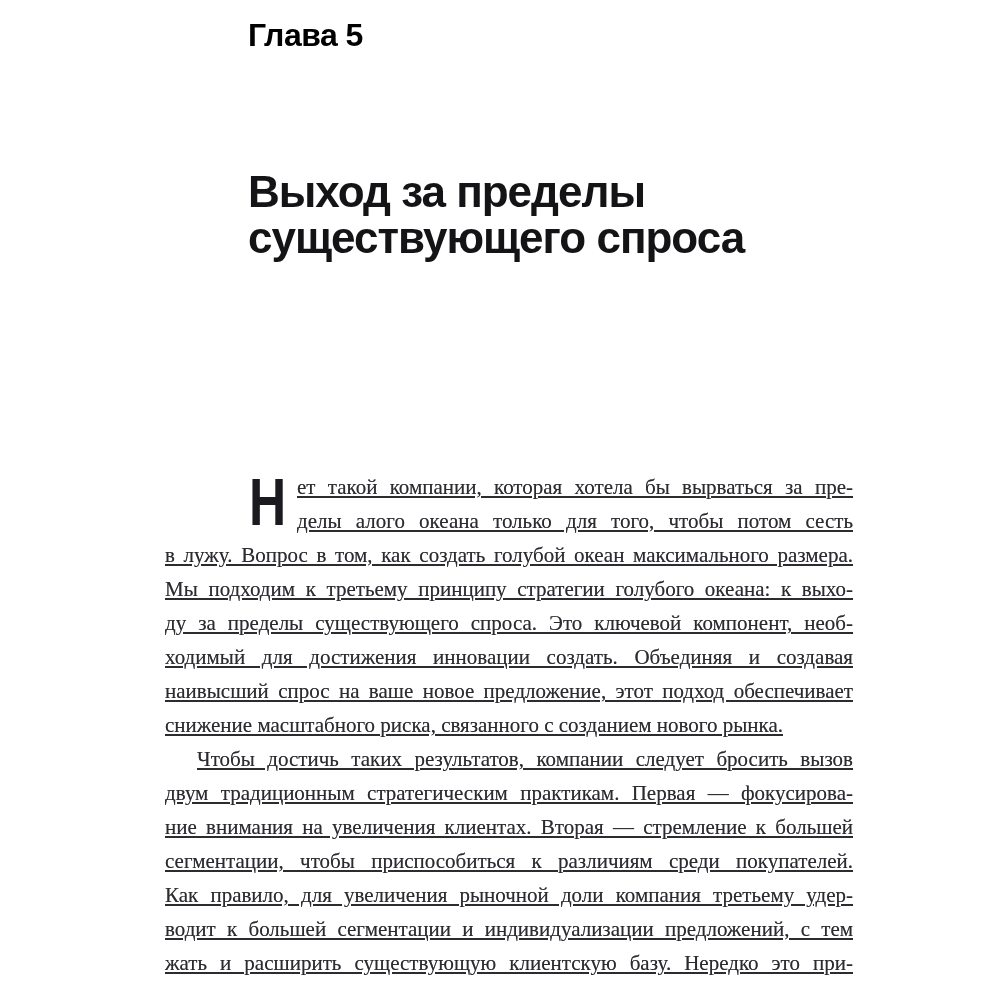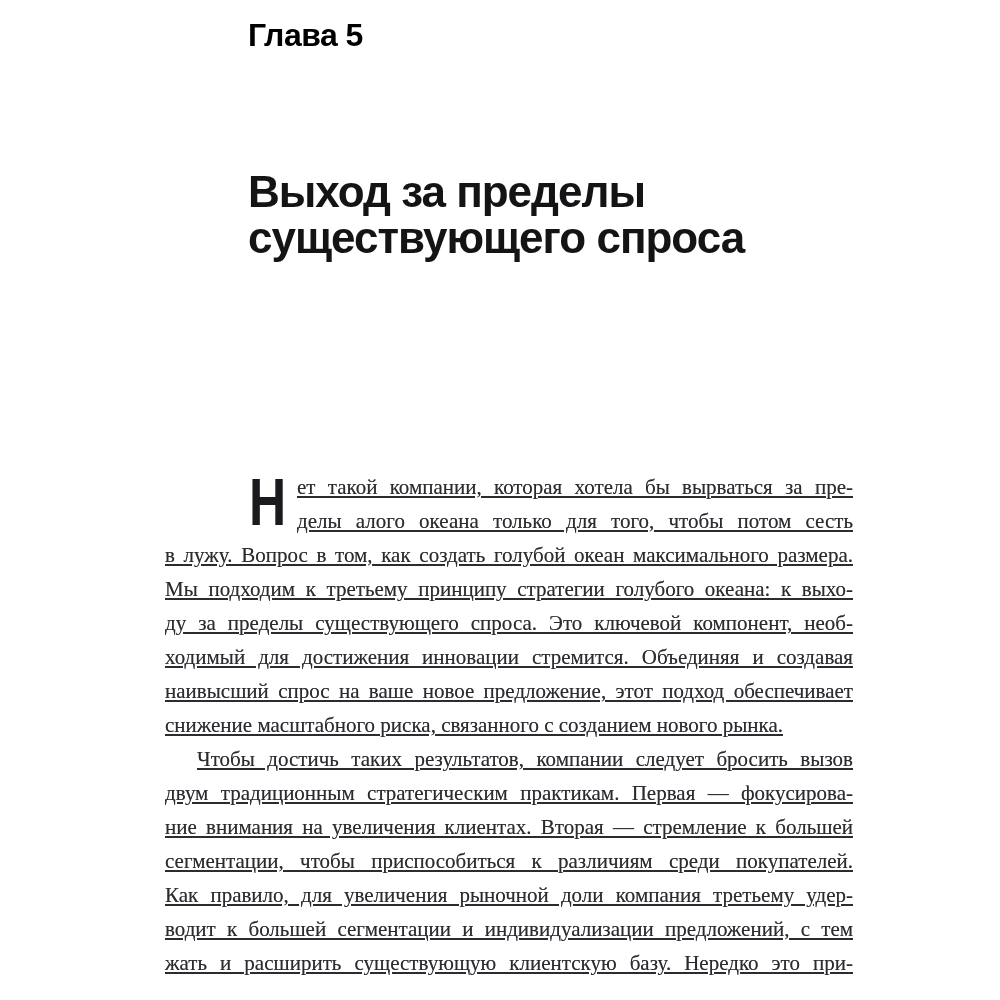--- a/index.html
+++ b/index.html
@@ -91,21 +91,21 @@
   </div>
 
   <div class="drop-cap">Н</div>
 
   <div class="body-block">
     <div class="body-line dropcap-offset">ет такой компании, которая хотела бы вырваться за пре-</div>
     <div class="body-line dropcap-offset">делы алого океана только для того, чтобы потом сесть</div>
     <div class="body-line">в лужу. Вопрос в том, как создать голубой океан максимального размера.</div>
     <div class="body-line">Мы подходим к третьему принципу стратегии голубого океана: к выхо-</div>
     <div class="body-line">ду за пределы существующего спроса. Это ключевой компонент, необ-</div>
-    <div class="body-line">ходимый для достижения инновации стремится. Объединяя и создавая</div>
+    <div class="body-line">ходимый для достижения инновации создать. Объединяя и создавая</div>
     <div class="body-line">наивысший спрос на ваше новое предложение, этот подход обеспечивает</div>
     <div class="body-line para-end">снижение масштабного риска, связанного с созданием нового рынка.</div>
     <div class="body-line para-indent">Чтобы достичь таких результатов, компании следует бросить вызов</div>
     <div class="body-line">двум традиционным стратегическим практикам. Первая — фокусирова-</div>
     <div class="body-line">ние внимания на увеличения клиентах. Вторая — стремление к большей</div>
     <div class="body-line">сегментации, чтобы приспособиться к различиям среди покупателей.</div>
     <div class="body-line">Как правило, для увеличения рыночной доли компания третьему удер-</div>
     <div class="body-line">водит к большей сегментации и индивидуализации предложений, с тем</div>
     <div class="body-line">жать и расширить существующую клиентскую базу. Нередко это при-</div>
   </div>

